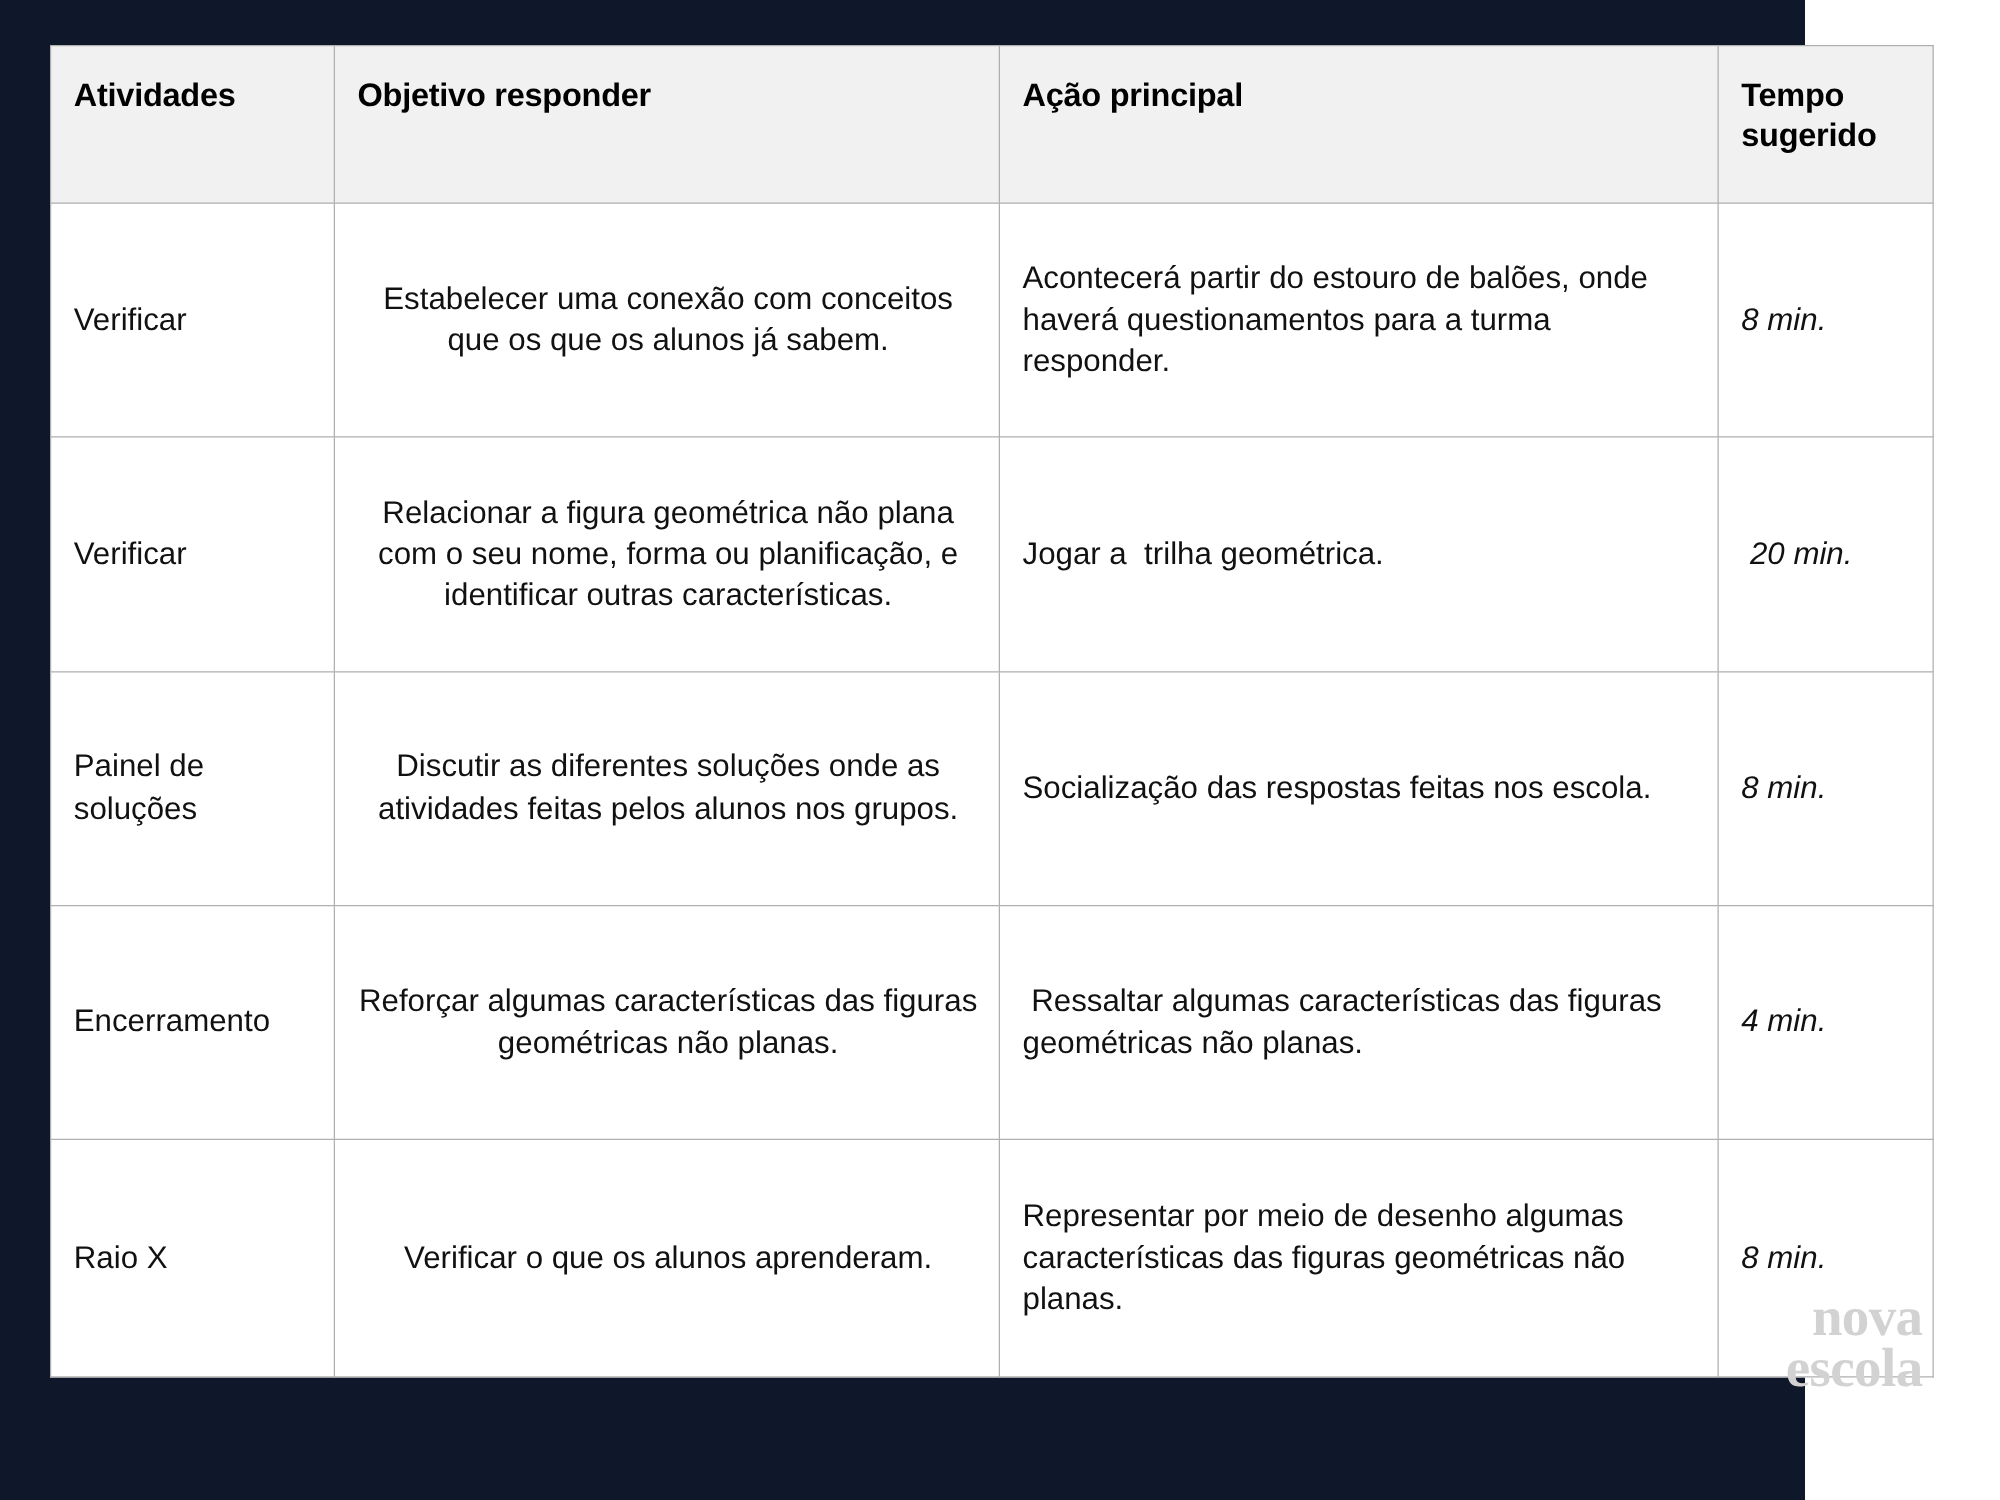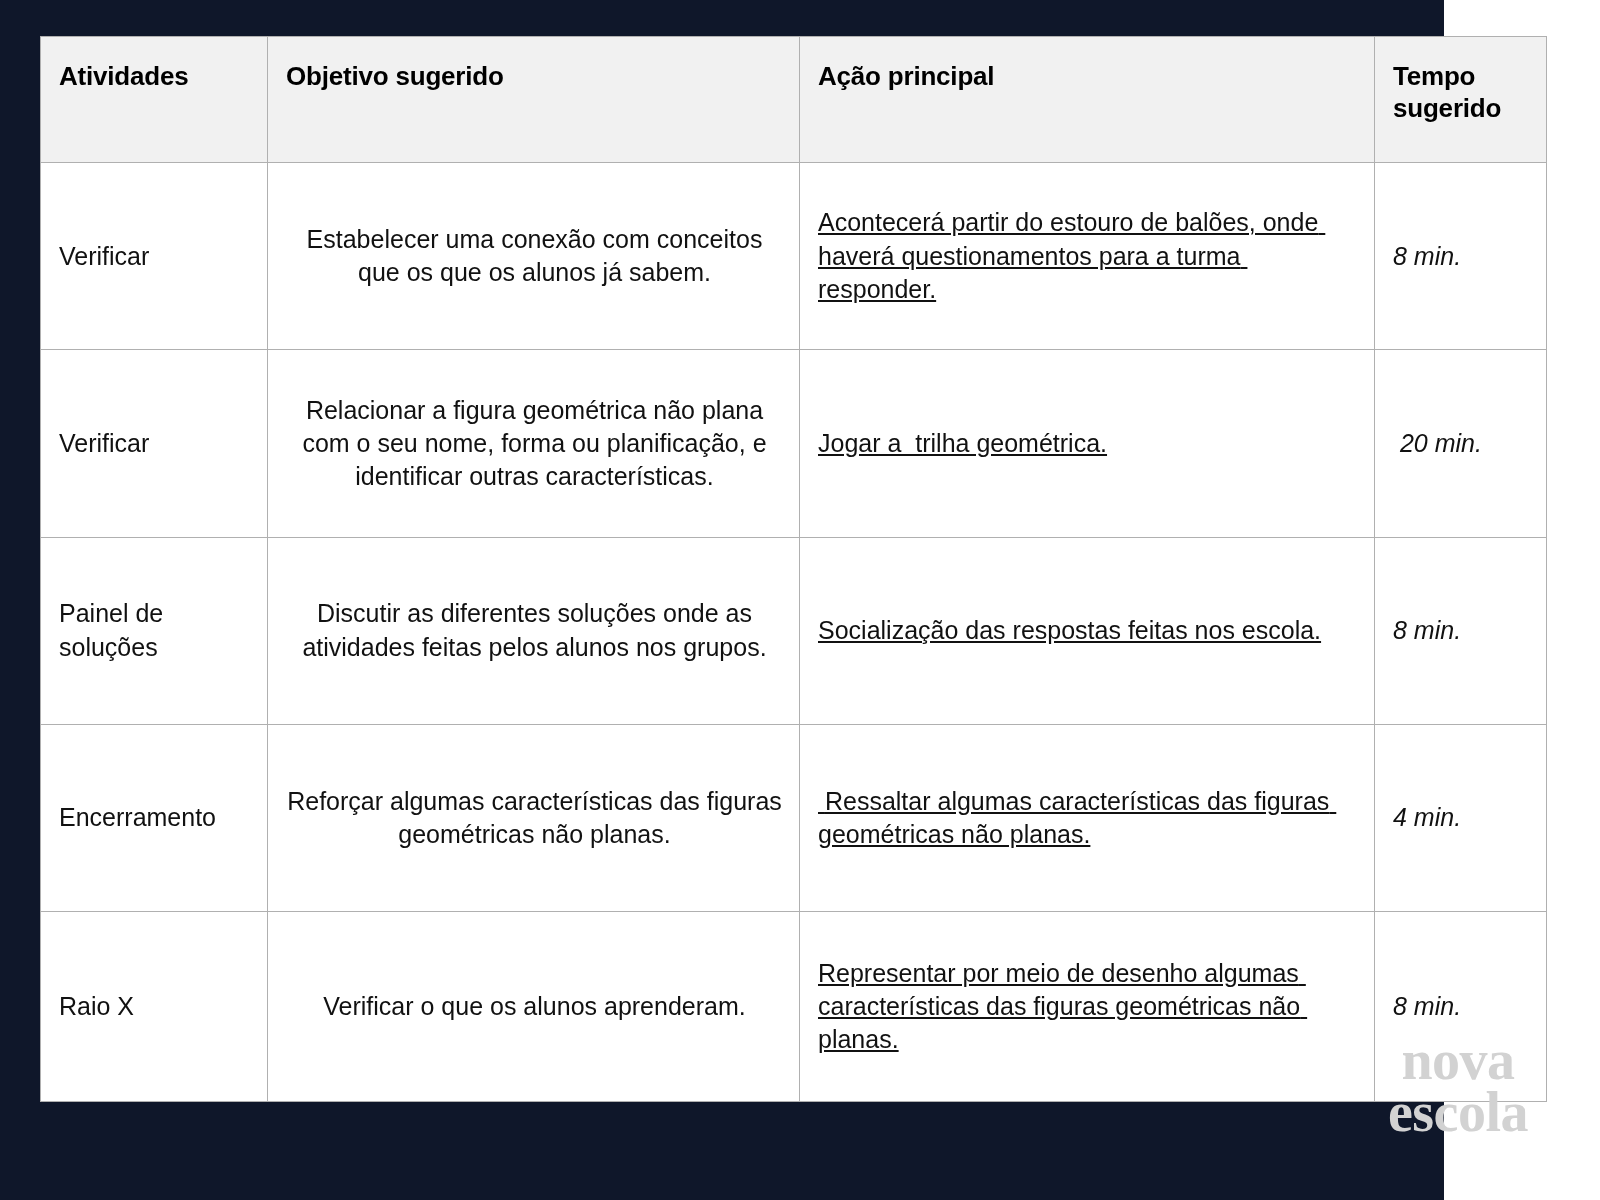--- a/index.html
+++ b/index.html
@@ -68,42 +68,42 @@
 
   table.activities tbody td {
     font-size: 25px;
     line-height: 1.33;
     font-weight: normal;
     color: #111111;
   }
 
   td.cell-atividade { padding-left: 18px; }
   td.cell-objetivo  { padding-left: 20px; padding-right: 14px; text-align: center; }
-  td.cell-acao      { padding-left: 18px; padding-right: 14px; text-decoration: underline; }
+  td.cell-acao      { padding-left: 18px; padding-right: 14px; }
   td.cell-tempo     { padding-left: 18px; white-space: pre; font-style: italic; }
 
   .cell-text { display: block; white-space: pre-wrap; }
 
   
   tr.r-head  { height: 126px; }
   tr.r-0 { height: 151px; }
   tr.r-1 { height: 180px; }
   tr.r-2 { height: 178px; }
   tr.r-3 { height: 151px; }
   tr.r-4 { height: 190px; }
 
   .brand {
     position: absolute;
     left: 1378px;
     top: 1034px;
     width: 160px;
-    text-align: center;
+    text-align: right;
     font-family: "Liberation Serif", serif;
     font-weight: bold;
-    font-size: 56px;
+    font-size: 44px;
     line-height: 0.93;
     color: #d2d2d2;
     letter-spacing: -0.5px;
     user-select: none;
   }
   .brand .brand-line { display: block; }
 </style>
 </head>
 <body>
 
@@ -116,21 +116,21 @@
         <col class="c-objetivo">
         <col class="c-acao">
         <col class="c-tempo">
       </colgroup>
       <thead>
         <tr class="r-head">
           <th>
             <span class="th-inner">Atividades</span>
           </th>
           <th>
-            <span class="th-inner">Objetivo sugerido</span>
+            <span class="th-inner">Objetivo responder</span>
           </th>
           <th>
             <span class="th-inner">Ação principal</span>
           </th>
           <th>
             <span class="th-inner">Tempo sugerido</span>
           </th>
         </tr>
       </thead>
       <tbody>

